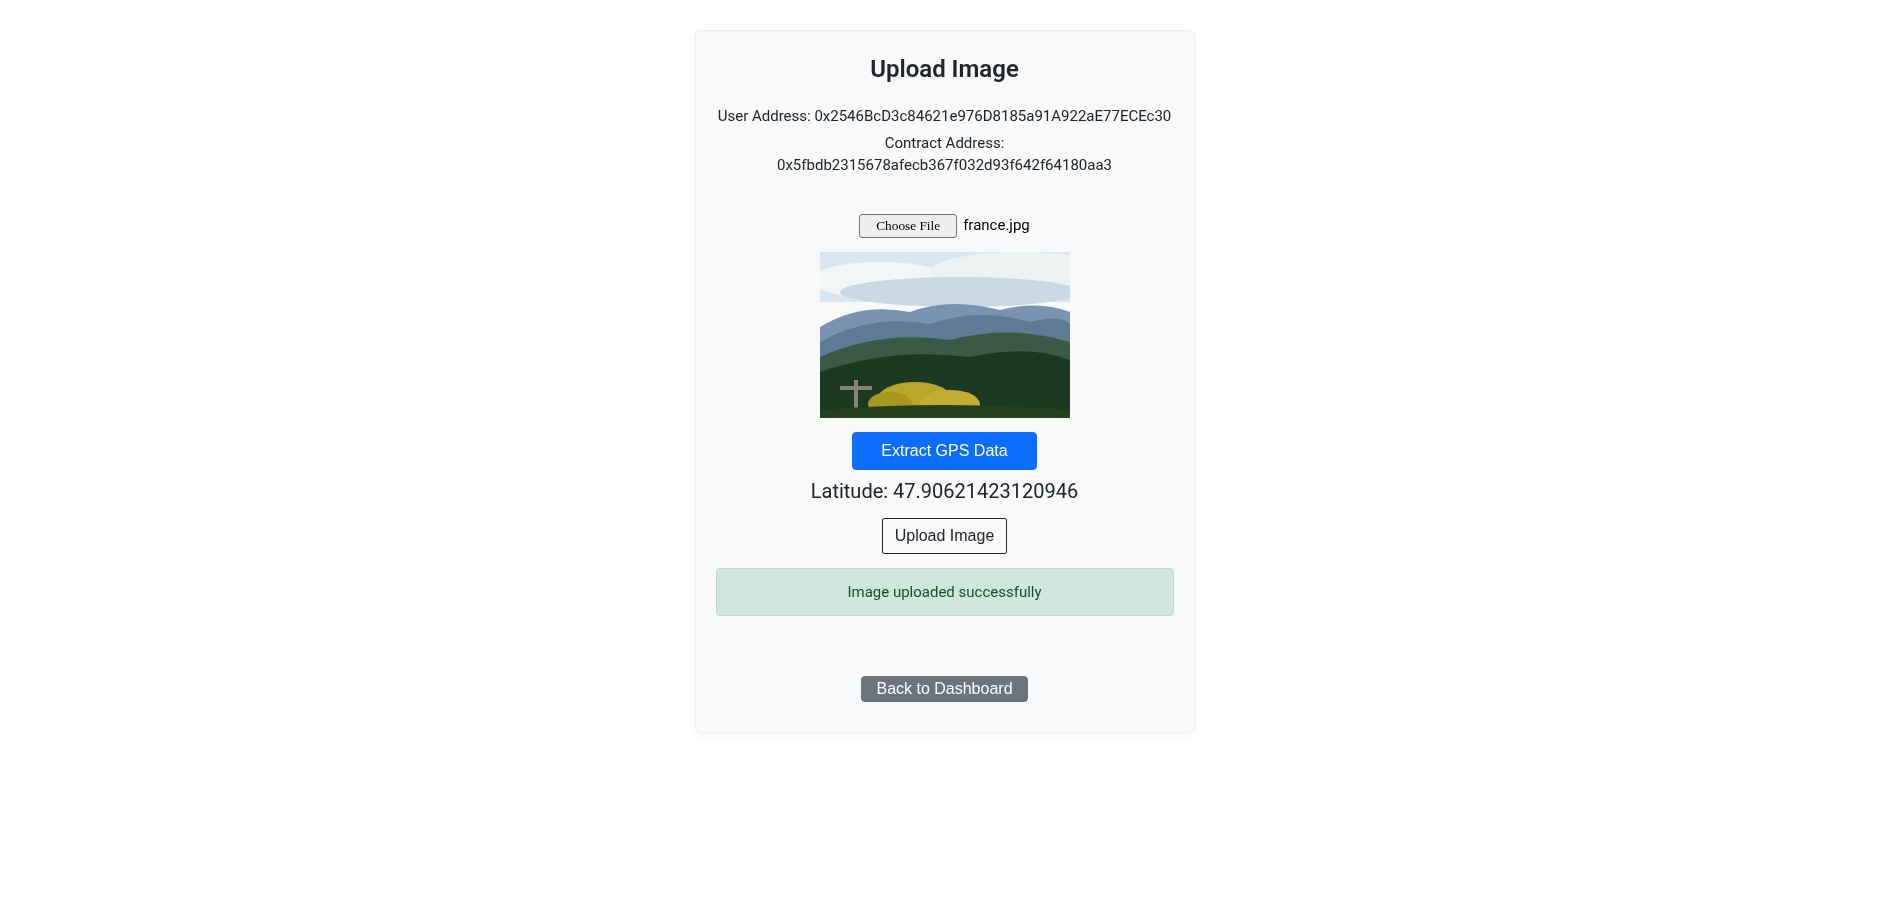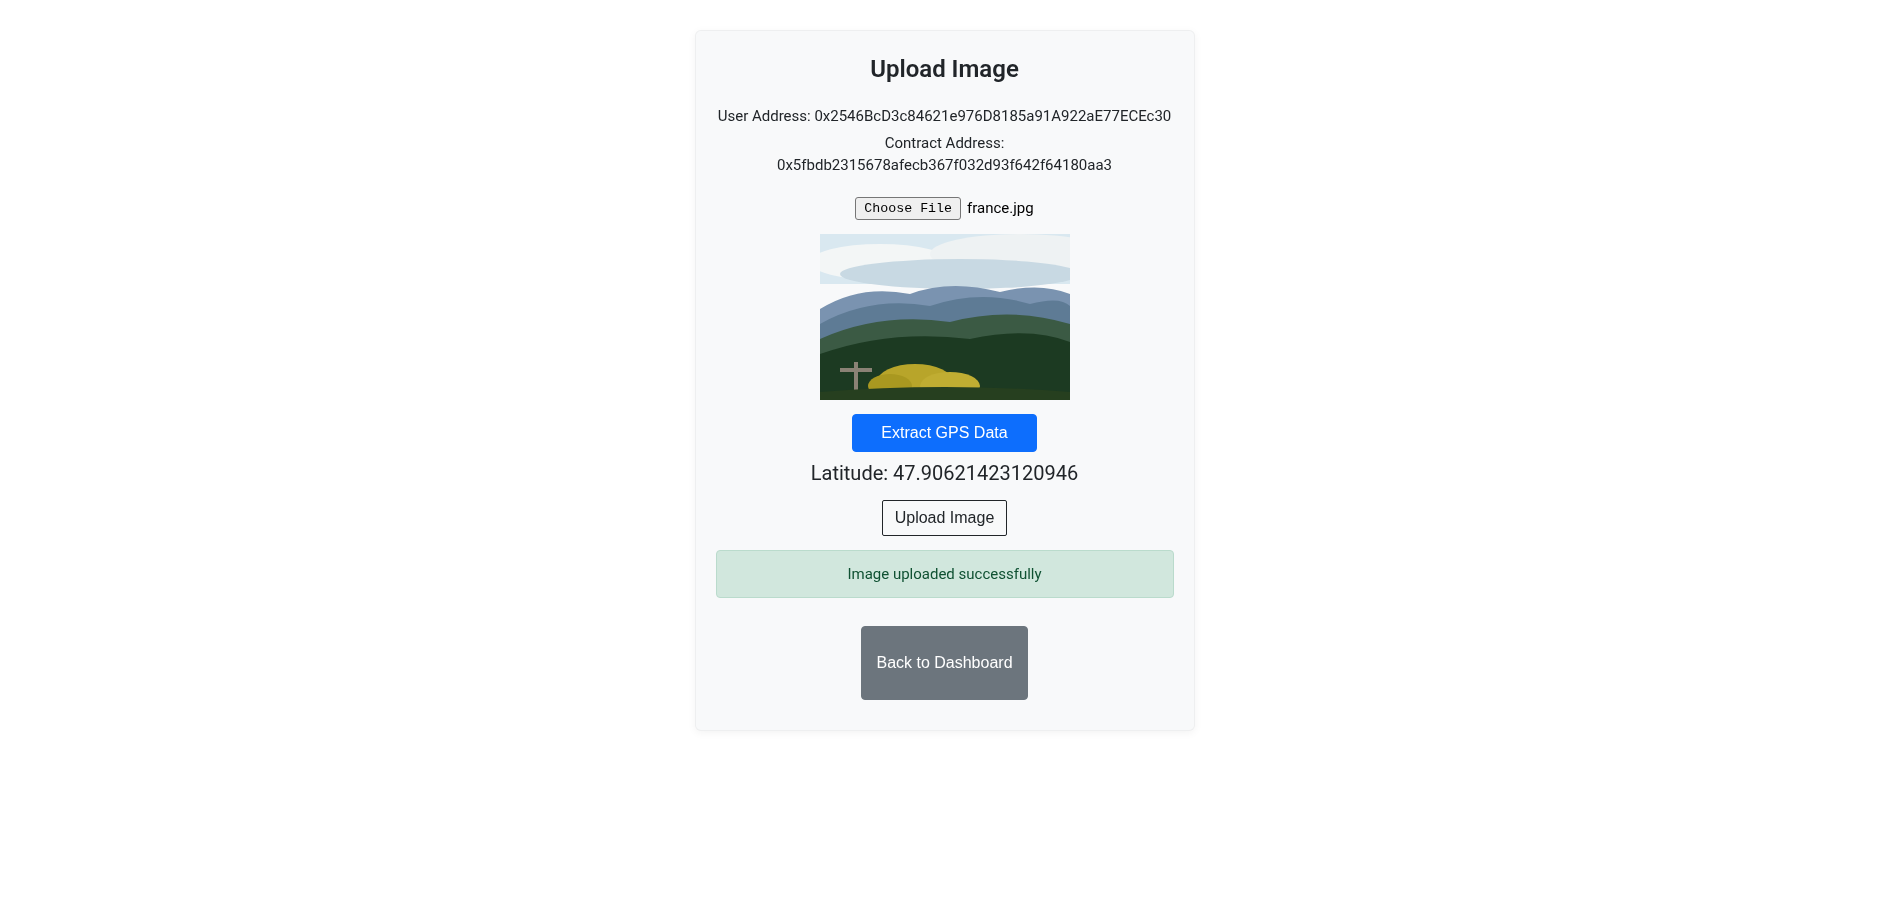--- a/index.html
+++ b/index.html
@@ -38,23 +38,23 @@
     .info-line:last-of-type {
       margin-bottom: 18px;
     }
     .file-row {
       display: inline-flex;
       align-items: center;
       gap: 6px;
       margin-bottom: 14px;
     }
     .file-btn {
-      font-family: Liberation Mono, monospace;
+      font-family: Liberation Serif, serif;
       font-size: 13.3px;
-      padding: 3px 8px;
+      padding: 3px 16px;
       background: #efefef;
       border: 1px solid #767676;
       border-radius: 3px;
       color: #000;
       cursor: pointer;
     }
     .file-name {
       font-size: 15px;
       color: #000000;
     }
@@ -110,24 +110,25 @@
       background: #d1e7dd;
       border: 1px solid #badbcc;
       color: #0f5132;
       border-radius: 4px;
       padding: 12px 31px;
       font-size: 15px;
       text-align: center;
       margin-bottom: 28px;
     }
     .back-btn {
-      padding: 24px 14px;
+      padding: 0 14px;
+      margin-top: 32px;
     }
     .info-block {
-      margin-bottom: 18px;
+      margin-bottom: 36px;
     }
   </style>
 </head>
 <body>
 
 <div class="card">
   <h2 class="title">Upload Image</h2>
 
   <div class="info-block">
     <div class="info-line">

